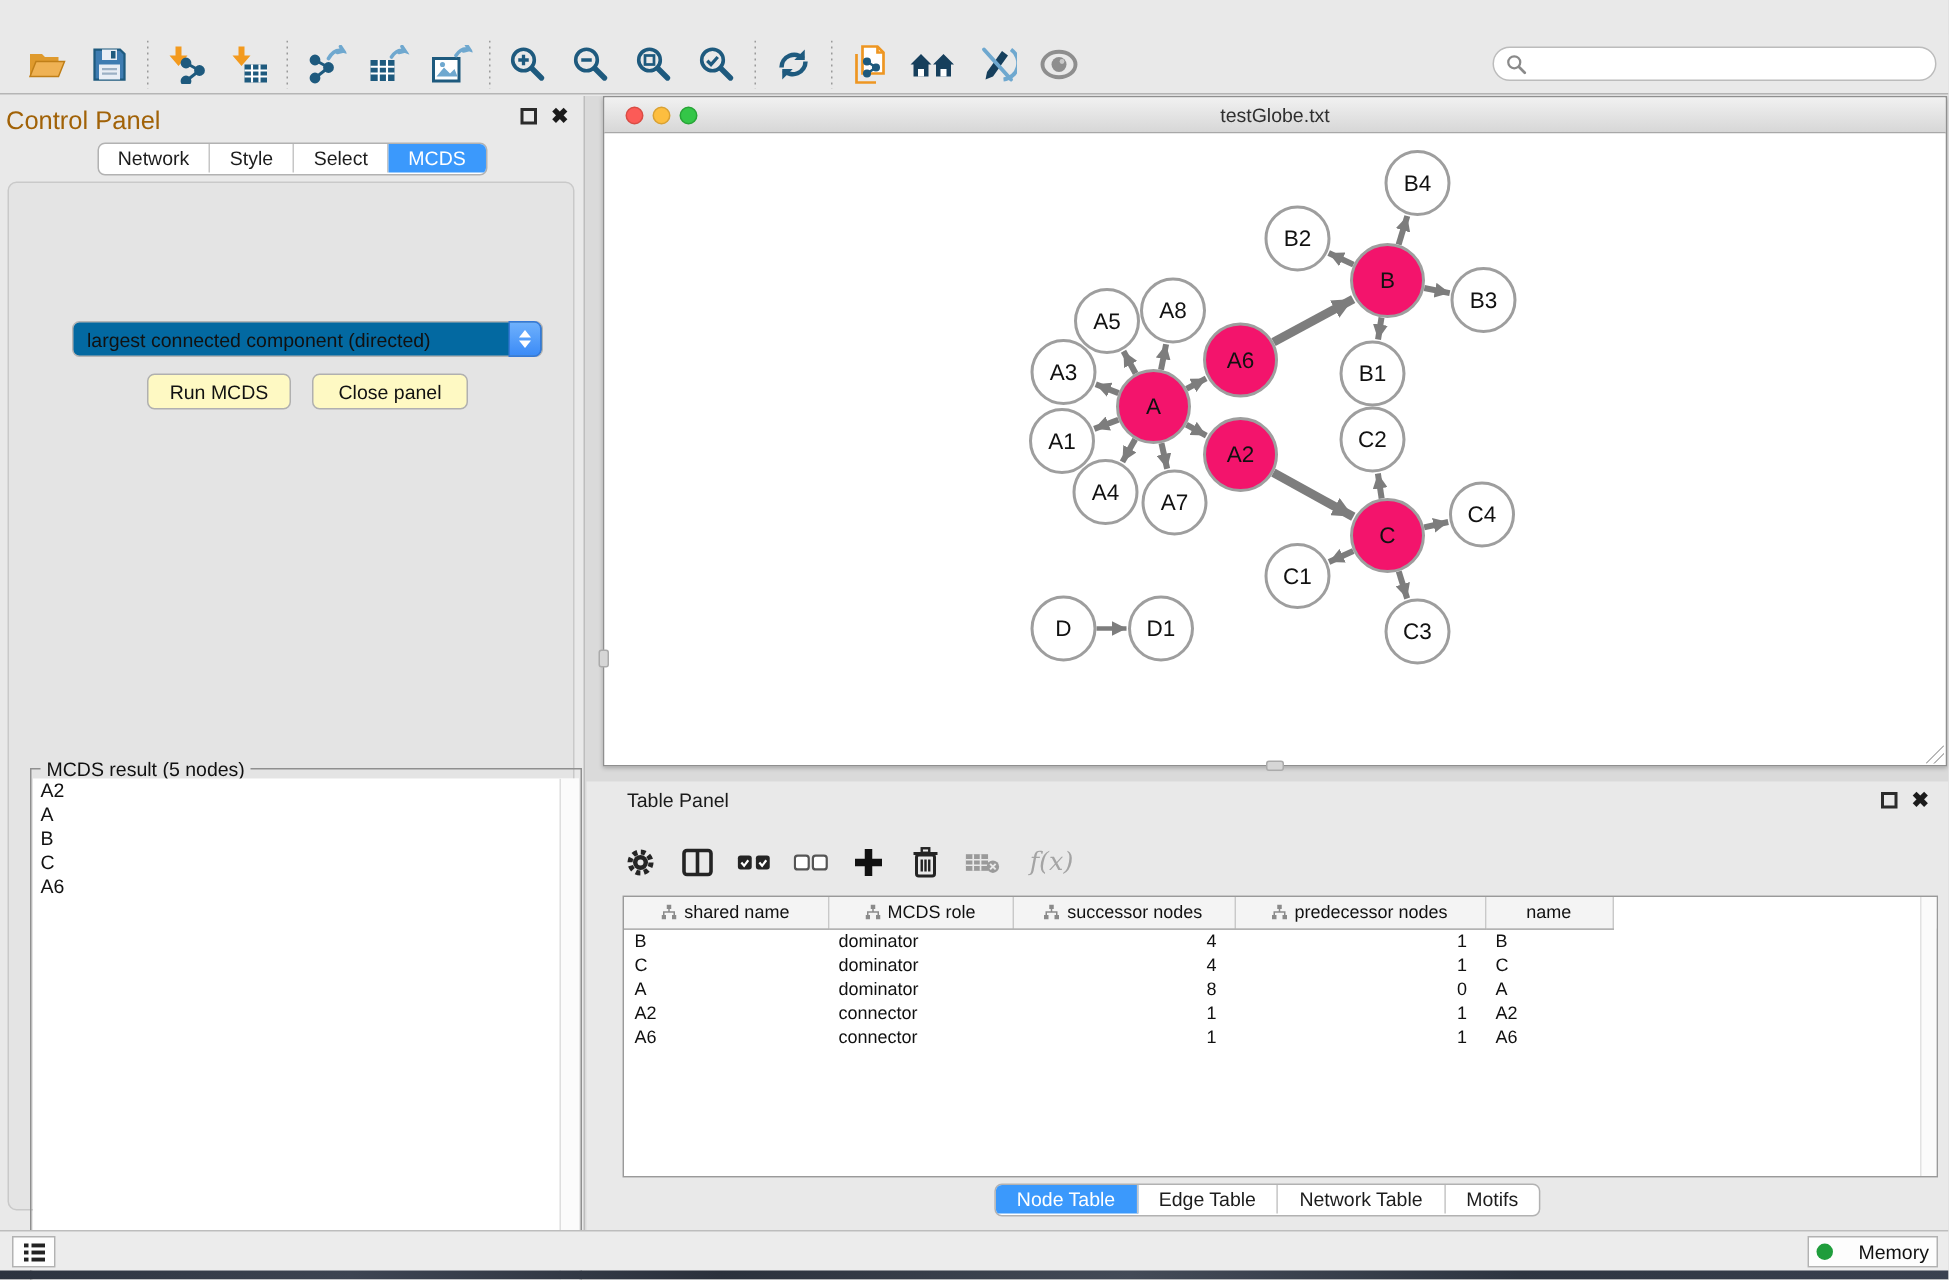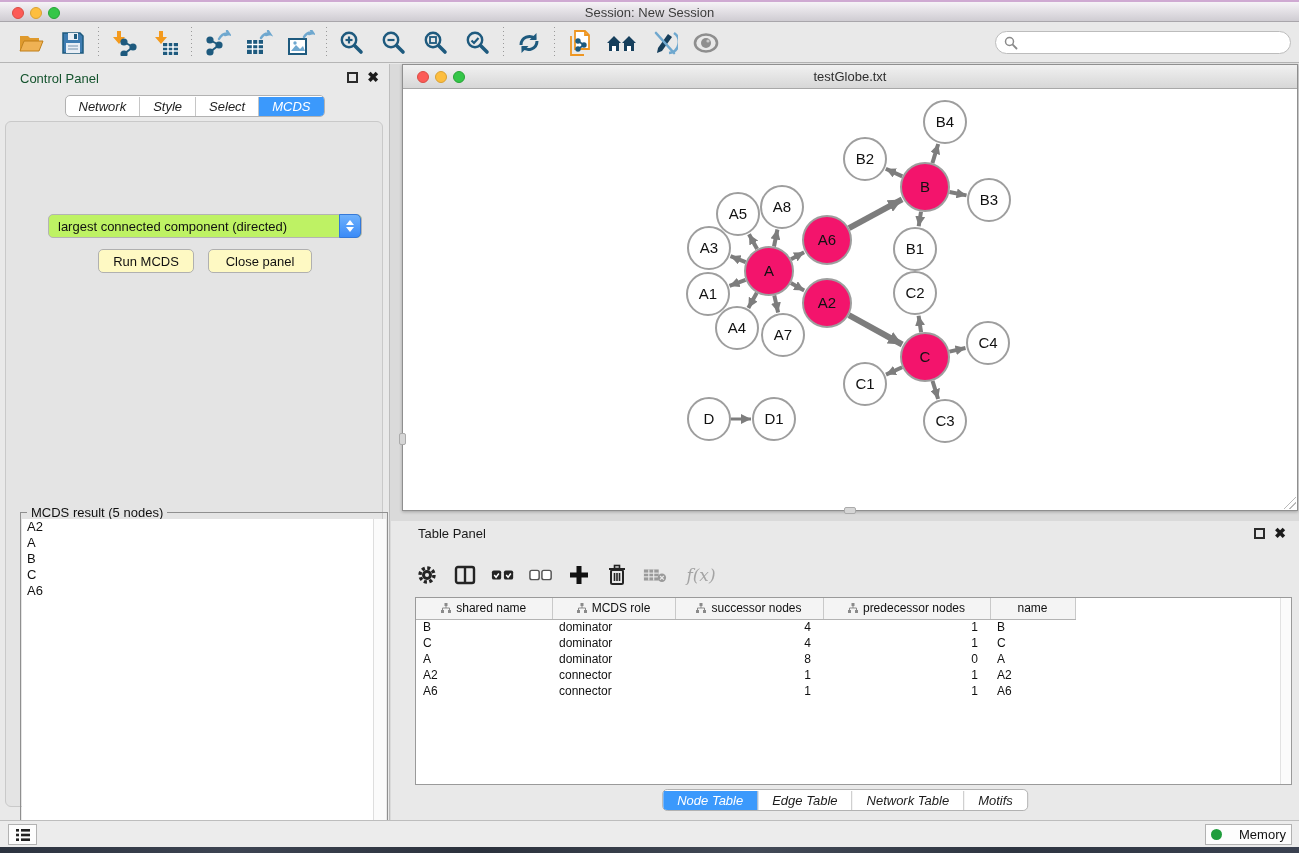--- a/index.html
+++ b/index.html
@@ -43,42 +43,42 @@
     background:#fff; padding:0 8px 0 26px; font-size:13px; outline:none;
     font-family:"Liberation Sans", sans-serif;
   }
   .search-glass { position:absolute; left:9px; top:5px; }
 
   
   .cp {
     position:absolute; left:0; top:64px; width:390px; height:756px;
     background:#e9e9e9; border-right:1px solid #bdbdbd;
   }
-  .cp-title { position:absolute; left:20px; top:7px; font-size:13px; color:#14532d; }
+  .cp-title { position:absolute; left:4px; top:7px; font-size:17px; color:#a16207; }
   .panel-winbtns { position:absolute; display:flex; gap:9px; align-items:center; }
   .cp .panel-winbtns { right:10px; top:8px; }
   .float-box { width:11px; height:11px; border:2px solid #2b2b2b; display:inline-block; }
   .close-x { font-size:14px; font-weight:bold; color:#1b1b1b; line-height:11px; }
 
   .seg { display:flex; border:1px solid #b2b2b2; border-radius:5px; background:#fff;
-         overflow:hidden; font-size:13px; height:22px; align-items:flex-end;font-style:italic; }
+         overflow:hidden; font-size:13px; height:22px; align-items:flex-start; }
   .seg .segItem { padding:2px 13px; border-right:1px solid #c6c6c6; color:#1c1c1c;
                   display:flex; align-items:center; white-space:nowrap; }
   .seg .segItem:last-child { border-right:none; }
   .seg .segItem.sel { background:#3b99fc; color:#fff; }
   .cp-tabs { position:absolute; left:50%; transform:translateX(-50%); top:31px; }
 
   .cp-inner {
     position:absolute; left:5px; right:6px; top:57px; bottom:13px;
     background:#e4e4e4; border:1px solid #c9c9c9; border-radius:6px;
   }
   .opt-label { position:absolute; left:0; right:0; top:70px; text-align:center; font-size:13px; color:#111; }
   .combo {
     position:absolute; left:42px; top:92px; width:314px; height:24px;
-    background:#bef264; border:1px solid #b4b4b4; border-radius:5px;
+    background:#0369a1; border:1px solid #b4b4b4; border-radius:5px;
     font-size:13px; color:#111; display:flex; align-items:center; padding-left:9px;
   }
   .combo .stepper {
     position:absolute; right:0; top:-1px; bottom:-1px; width:22px;
     background:linear-gradient(#6fb1fc,#3b8bf7); border-radius:0 5px 5px 0;
     border:1px solid #3579d8; display:flex; flex-direction:column; align-items:center; justify-content:center; gap:2px;
   }
   .chev { width:0; height:0; border-left:4px solid transparent; border-right:4px solid transparent; }
   .chev.up { border-bottom:5px solid #fff; }
   .chev.down { border-top:5px solid #fff; }
@@ -165,26 +165,20 @@
   .desktop-strip { position:absolute; left:0; top:847px; width:1299px; height:6px;
     background:linear-gradient(90deg,#2c333f,#3d4452 18%,#2b313c 37%,#434a57 58%,#2e3541 78%,#3a4150); }
 
   svg { display:block; }
 </style>
 </head>
 <body>
 
 <div class="app">
 
-  <div class="titlebar">
-    <span class="tl red"></span>
-    <span class="tl yellow"></span>
-    <span class="tl green"></span>
-    <div class="win-title">Session: New Session</div>
-  </div>
 
   <div class="toolbar">
     <span class="tb-btn">
       <svg width="27" height="24" viewBox="0 0 27 24">
         <path d="M2 20 V5 h8 l2 2 h9 v3 H6 Z" fill="#DF9A2D"></path>
         <path d="M2 20 L6 10 h19 l-4 10 Z" fill="#EFB254" stroke="#C07F18" stroke-width="1"></path>
       </svg>
     </span>
     <span class="tb-btn">
       <svg width="24" height="24" viewBox="0 0 24 24">

